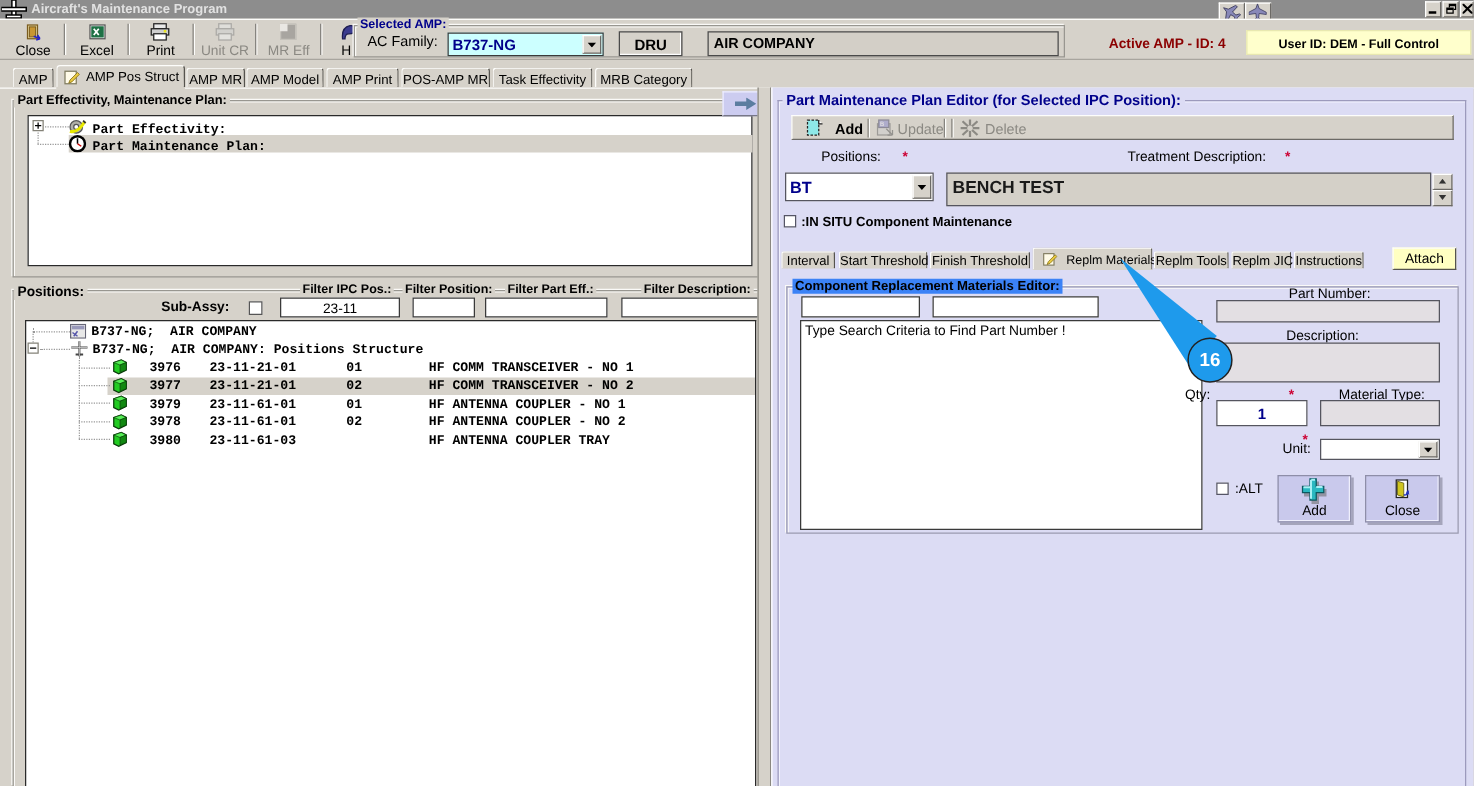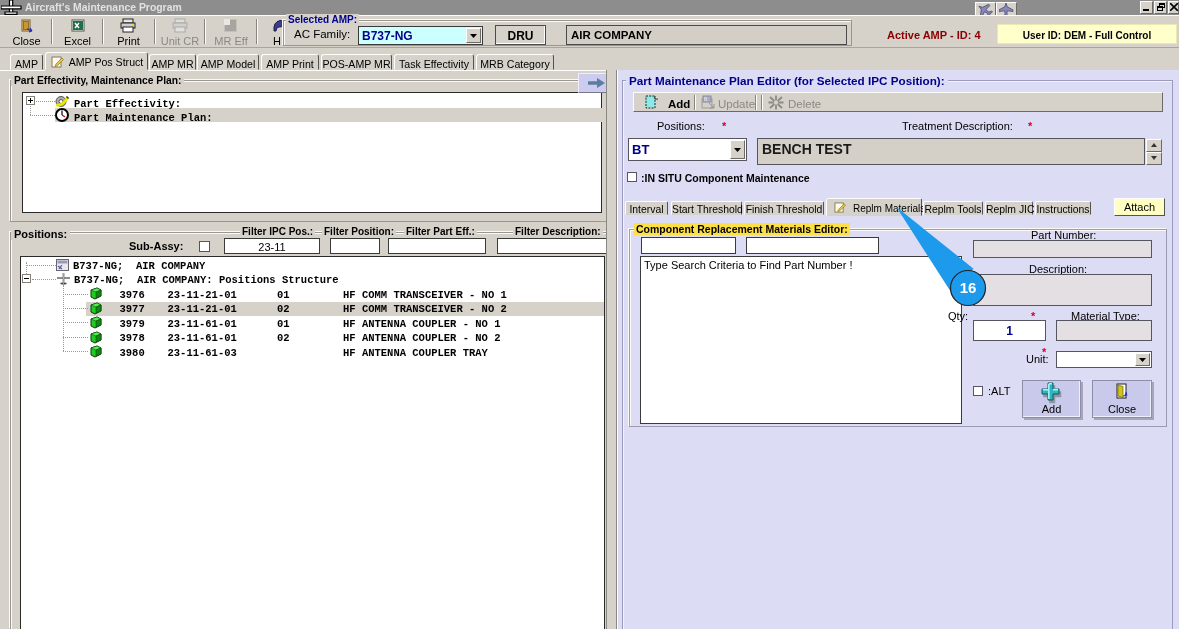--- a/index.html
+++ b/index.html
@@ -302,21 +302,21 @@
     <rect x="1" y="1" width="9" height="10" fill="#fffbe8" stroke="#807c60"></rect>
     <path d="M11,2 L5,8 L4,10.5 L6.5,9.5 L12.5,3.5 Z" fill="#e8c93e" stroke="#8a7420" stroke-width=".7"></path>
   </svg>
 <div class="tab2" style="left:923px;width:60px">Replm Tools</div>
 <div class="tab2" style="left:985px;width:48px">Replm JIC</div>
 <div class="tab2" style="left:1035px;width:56px">Instructions</div>
 <div class="abs" style="left:1114px;top:198px;width:51px;height:18px;background:#ffffc2;border:1px solid;border-color:#fdfdfb #55534e #55534e #fdfdfb"></div>
 <div class="abs" style="left:1114px;top:198px;width:51px;font-size:11px;text-align:center;padding-top:3px">Attach</div>
 
 <div class="abs grp" style="left:629px;top:229px;width:538px;height:198px;border-color:#9a9ab0"></div>
-<div class="abs b" style="left:634px;top:223px;font-size:10.5px;background:#fde047;padding:0 2px">Component Replacement Materials Editor:</div>
+<div class="abs b" style="left:634px;top:223px;font-size:10.5px;background:#3b82f6;padding:0 2px">Component Replacement Materials Editor:</div>
 <div class="abs" style="left:641px;top:237px;width:95px;height:17px;background:#fff;border:1px solid #3a3a3a"></div>
 <div class="abs" style="left:746px;top:237px;width:133px;height:17px;background:#fff;border:1px solid #3a3a3a"></div>
 <div class="abs" style="left:640px;top:256px;width:322px;height:168px;background:#fff;border:1px solid #3a3a3a"></div>
 <div class="abs" style="left:644px;top:259px;font-size:11px">Type Search Criteria to Find Part Number !</div>
 
 <div class="abs lbl" style="left:1031px;top:229px">Part Number:</div>
 <div class="abs" style="left:973px;top:240px;width:179px;height:18px;background:#e3dfe3;border:1px solid #55555f"></div>
 <div class="abs lbl" style="left:1029px;top:263px">Description:</div>
 <div class="abs" style="left:973px;top:274px;width:179px;height:32px;background:#e3dfe3;border:1px solid #55555f"></div>
 <div class="abs lbl" style="left:948px;top:310px">Qty:</div>

